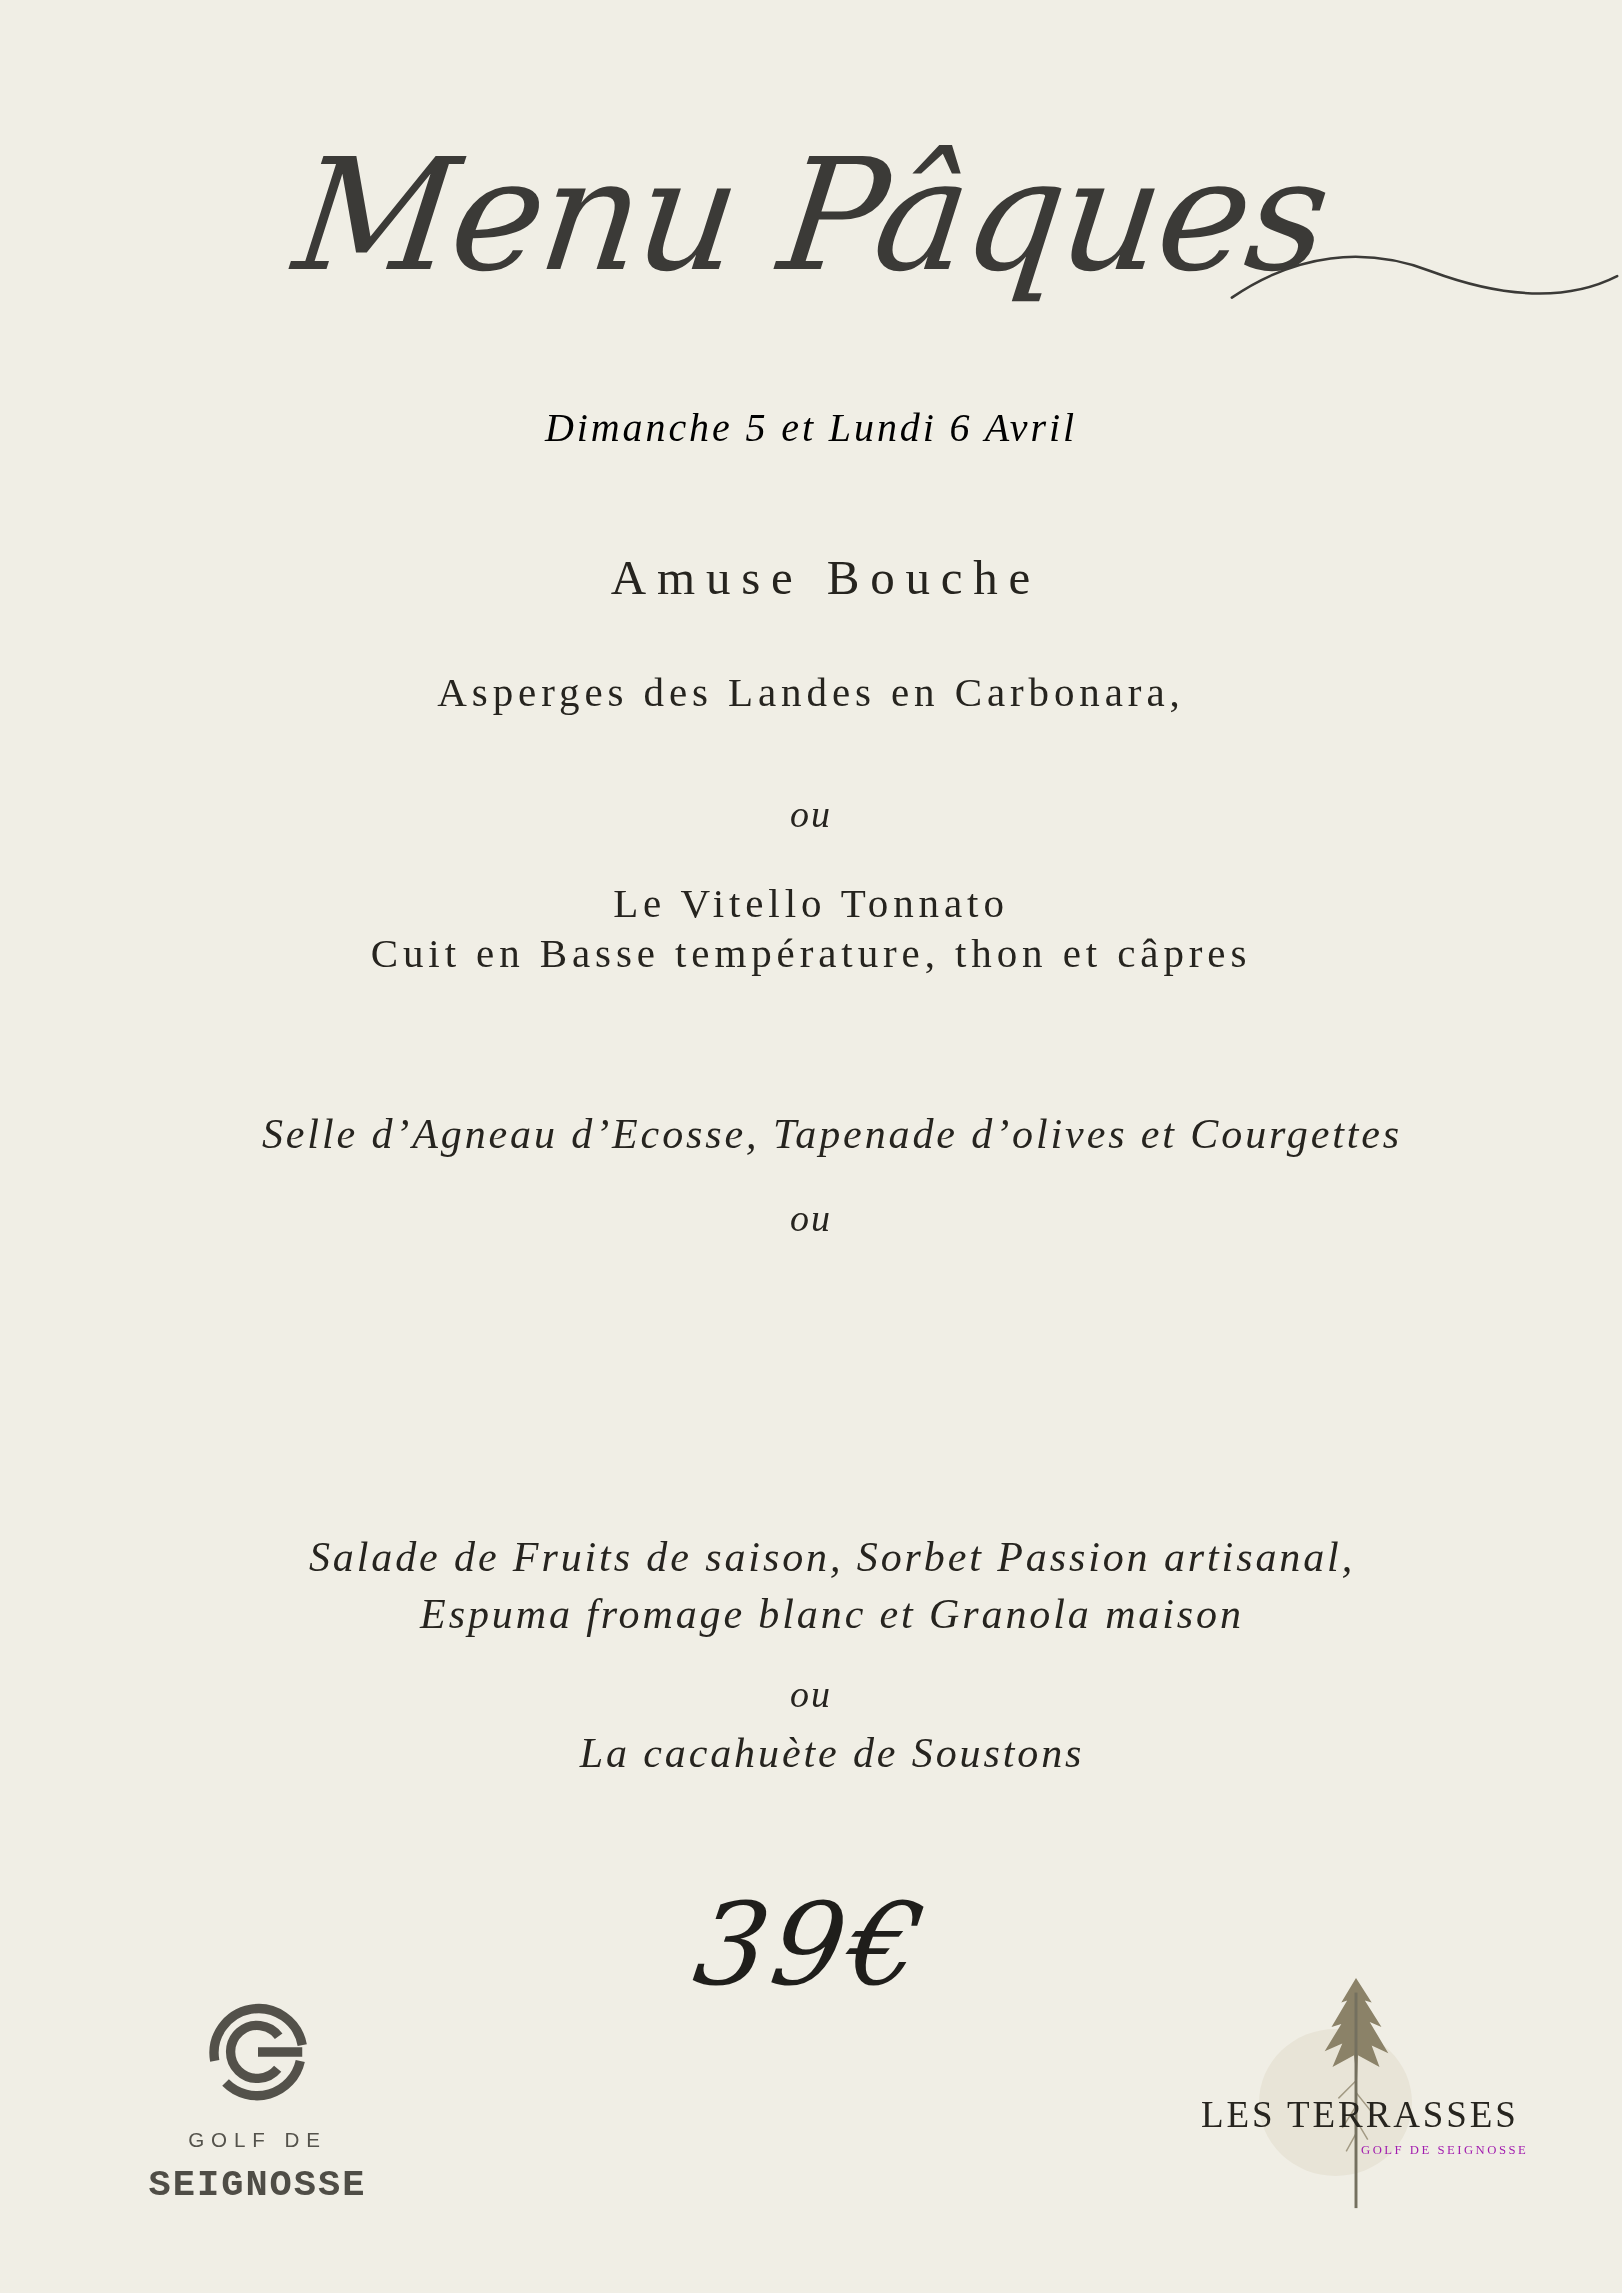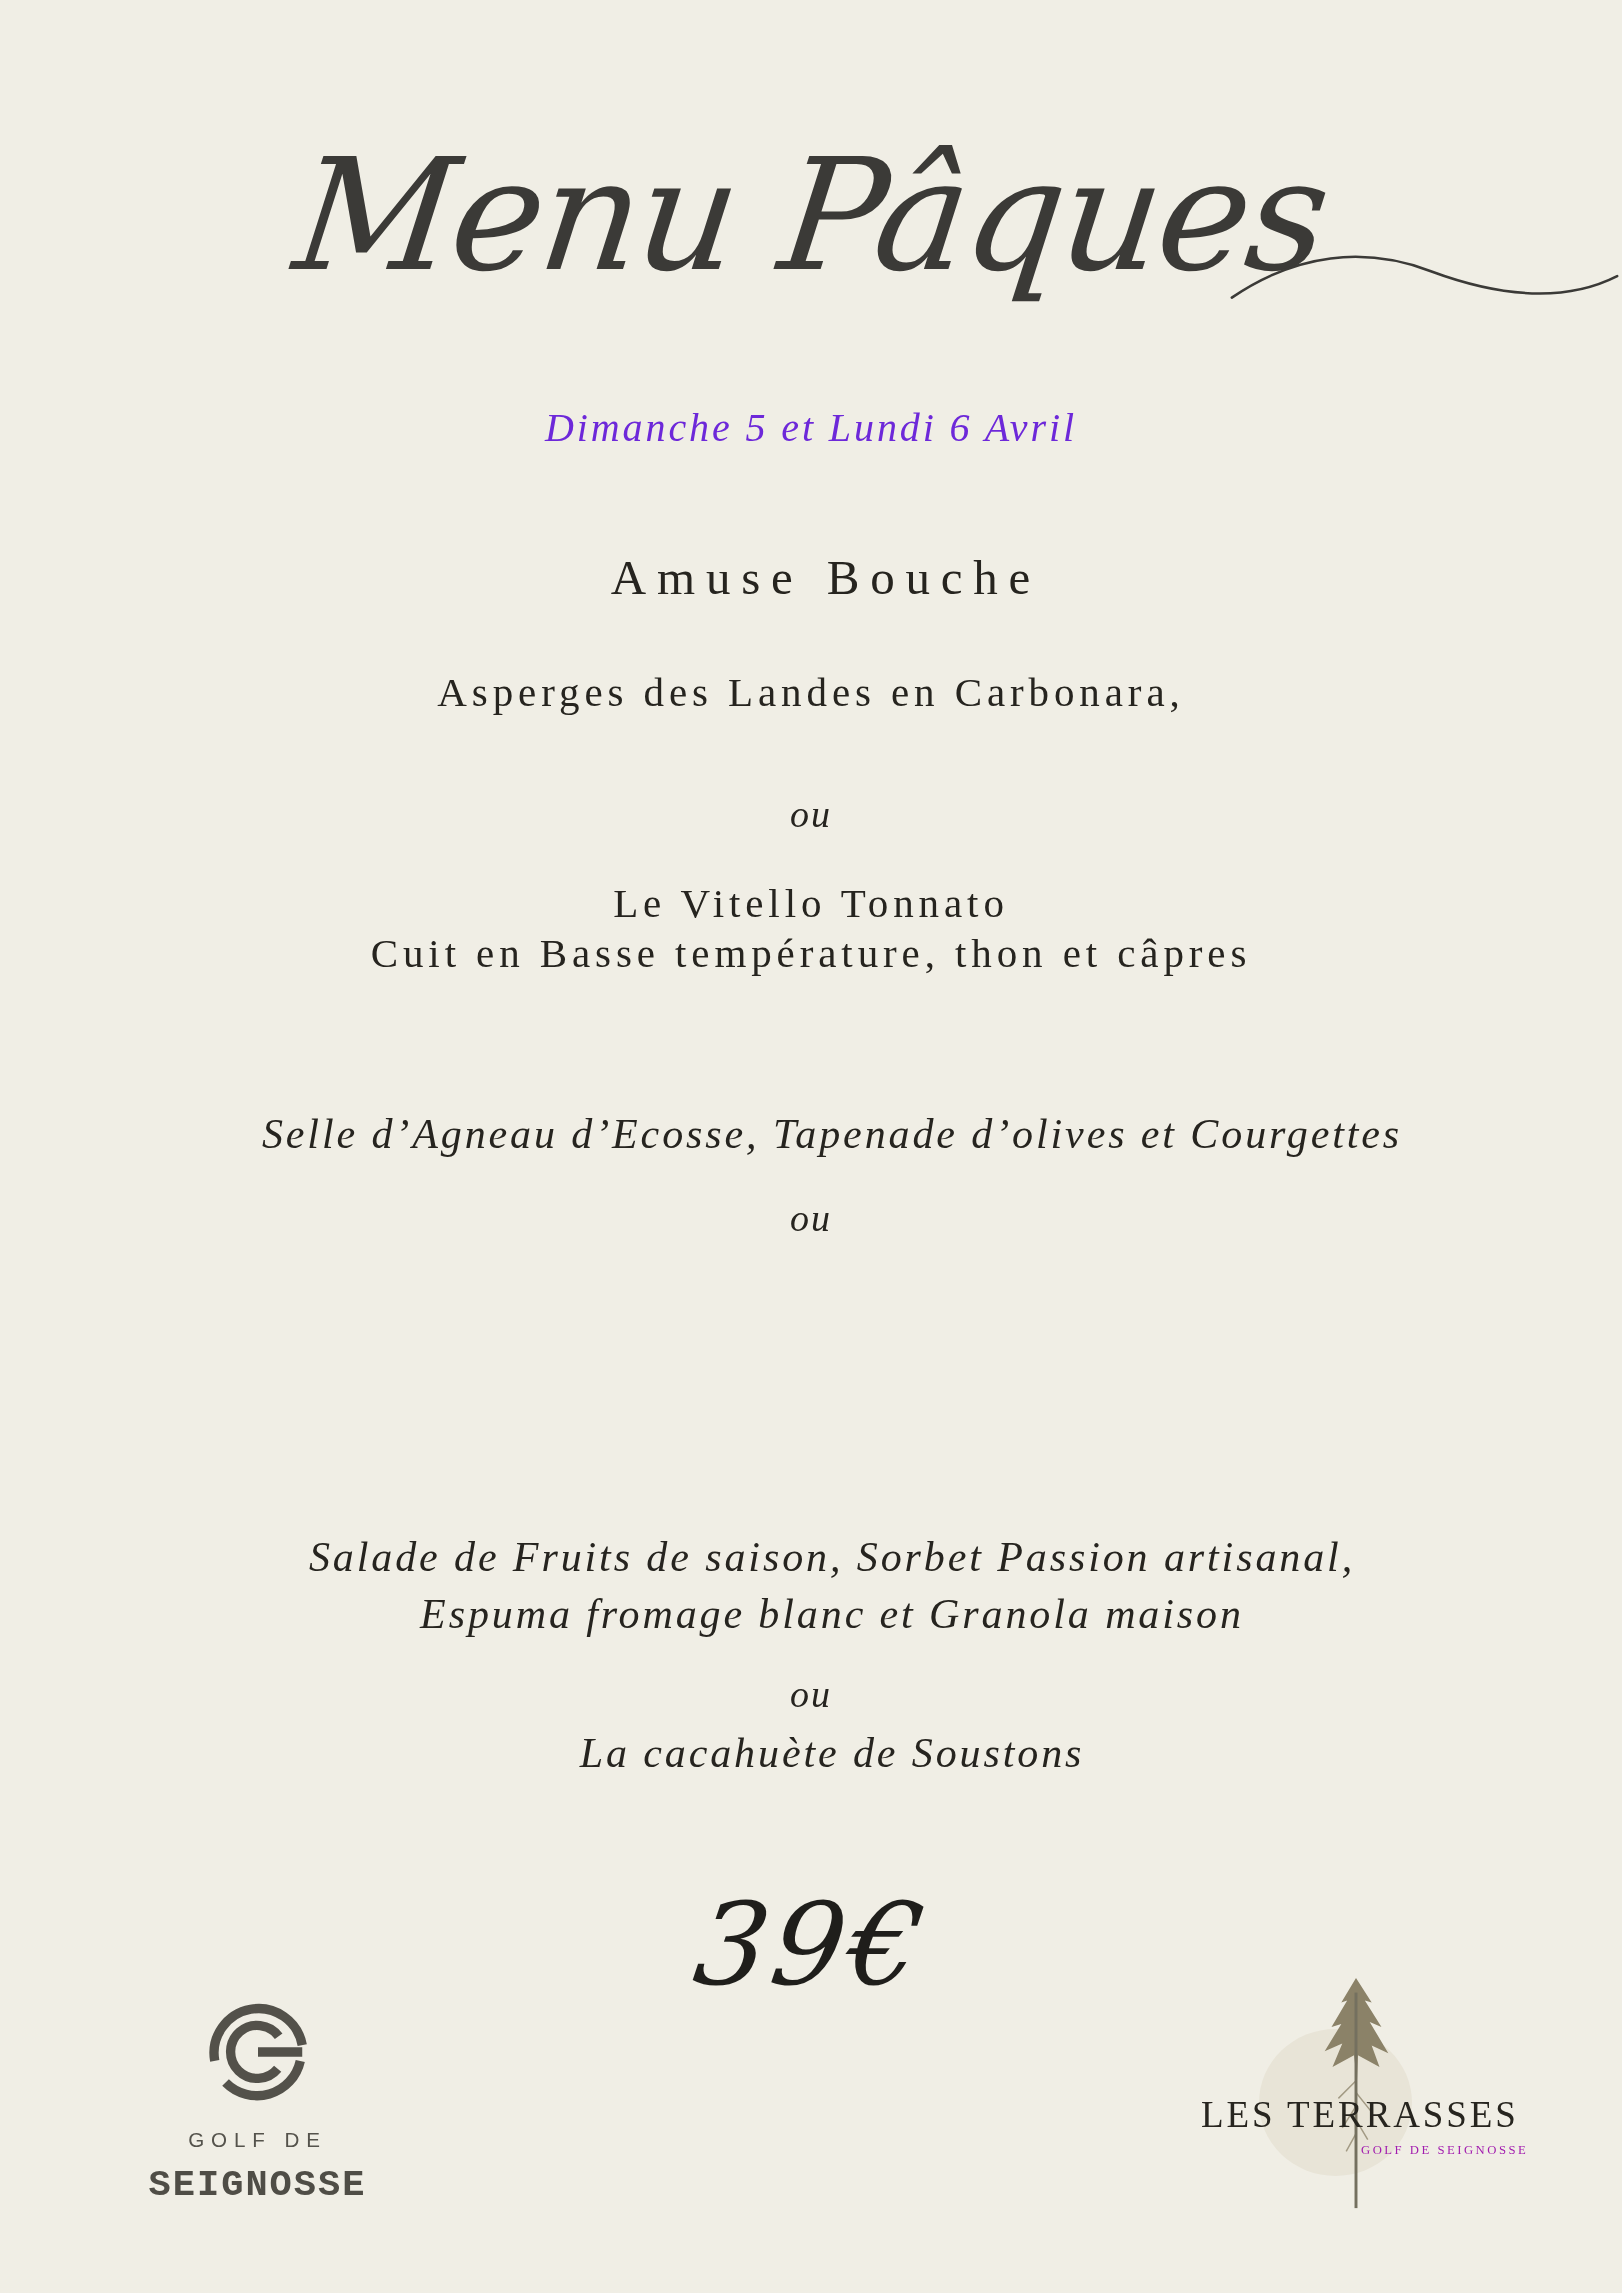--- a/index.html
+++ b/index.html
@@ -37,21 +37,21 @@
     left: 1227px;
     top: 241px;
     width: 395px;
     height: 80px;
   }
   .date {
     top: 404px;
     font-style: italic;
     font-size: 40px;
     letter-spacing: 2.9px;
-    color: #6d28d9;
+    color: #000000;
   }
   .amuse {
     top: 549px;
     font-size: 49px;
     letter-spacing: 10.8px;
     color: #26241f;
     margin-left: 15px;
   }
   .opt {
     font-size: 41px;

